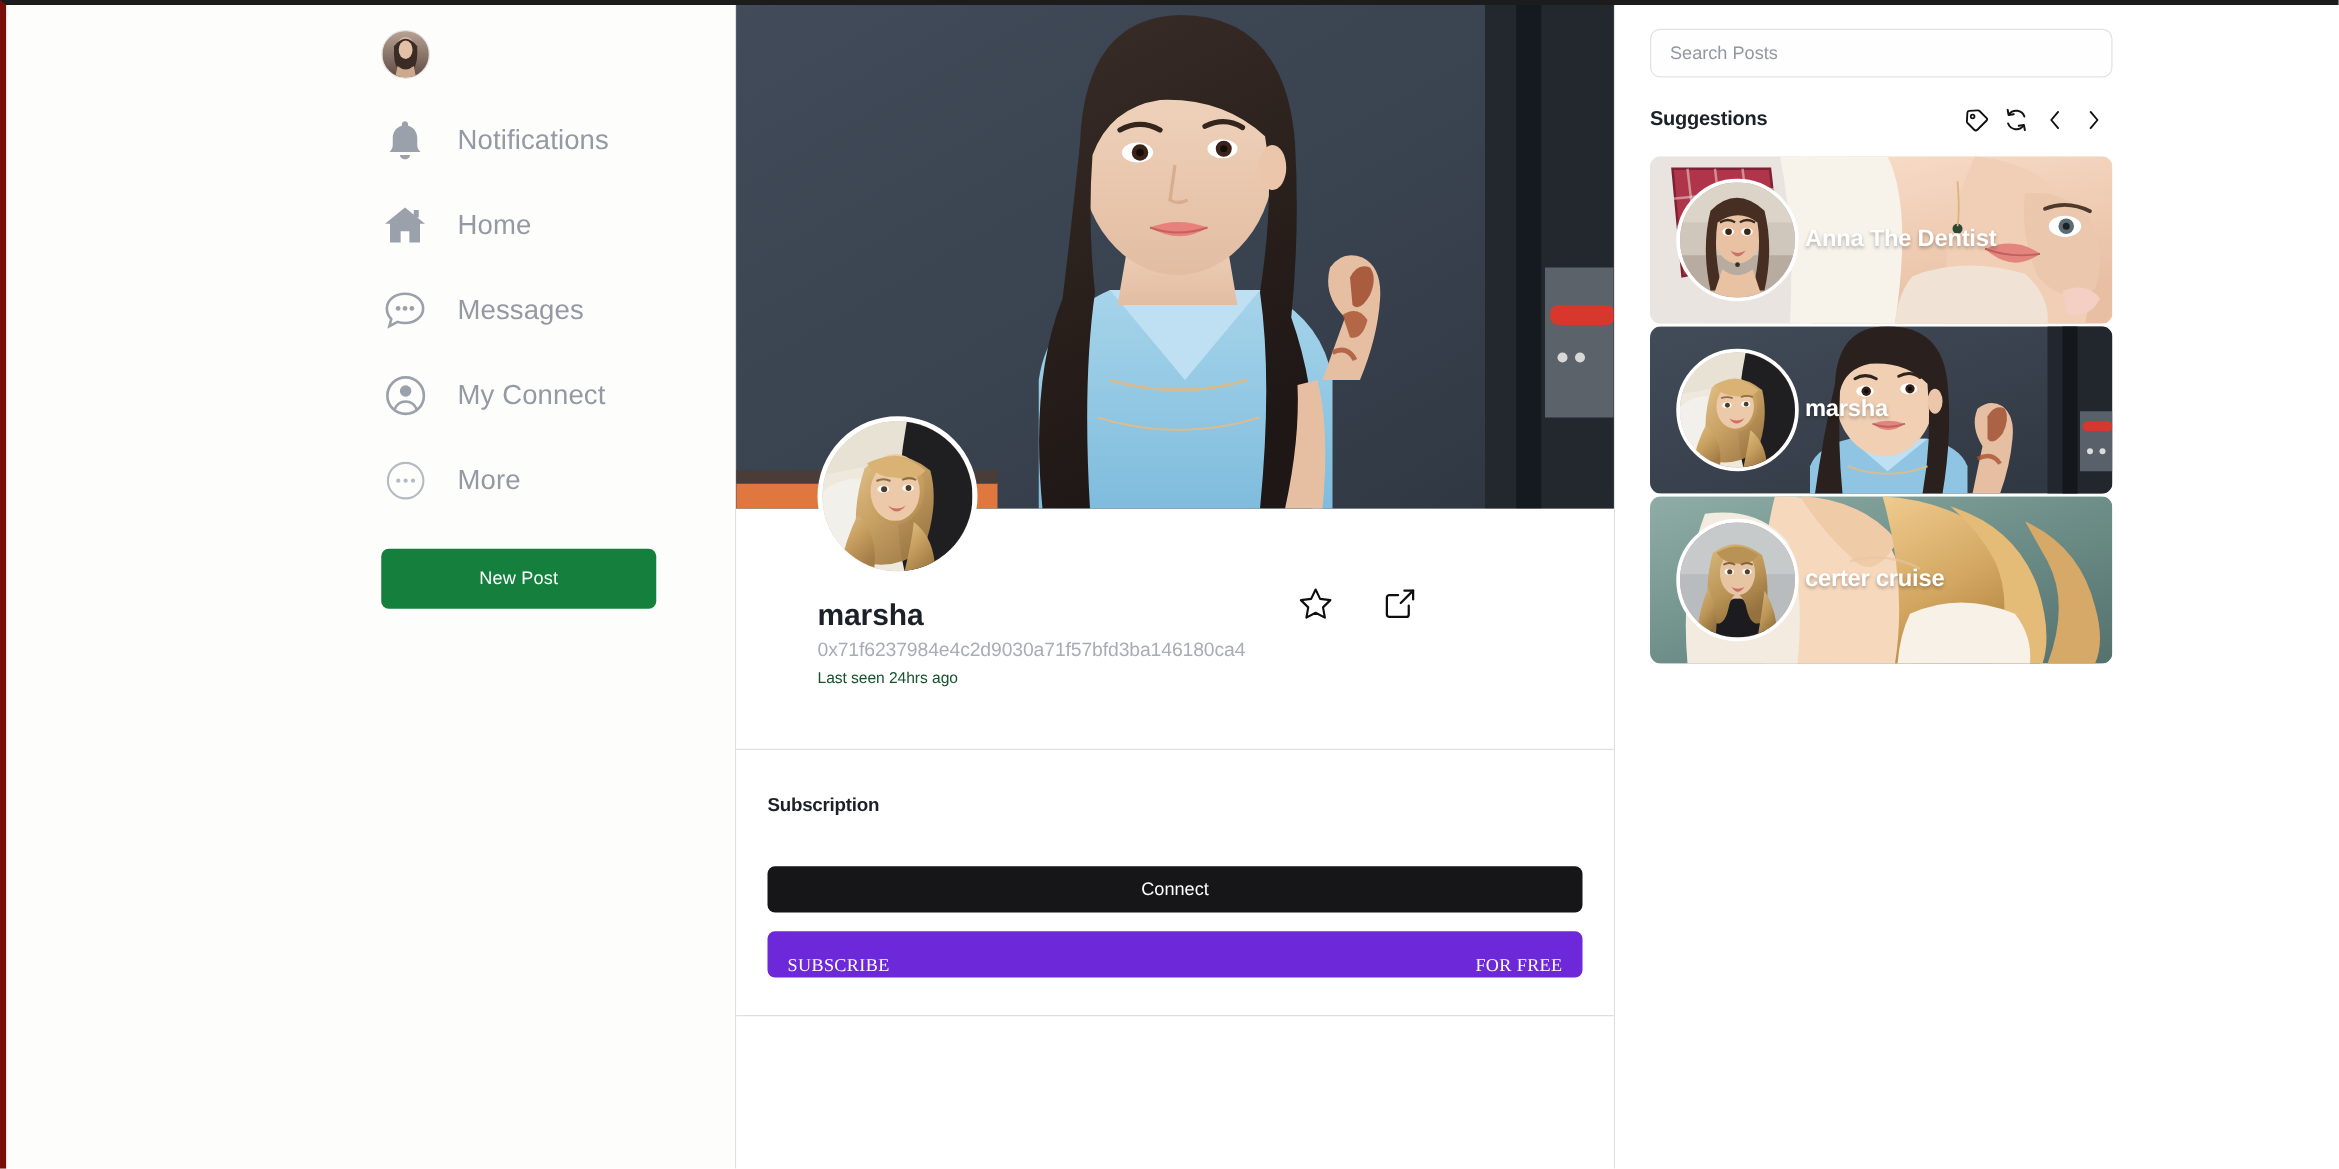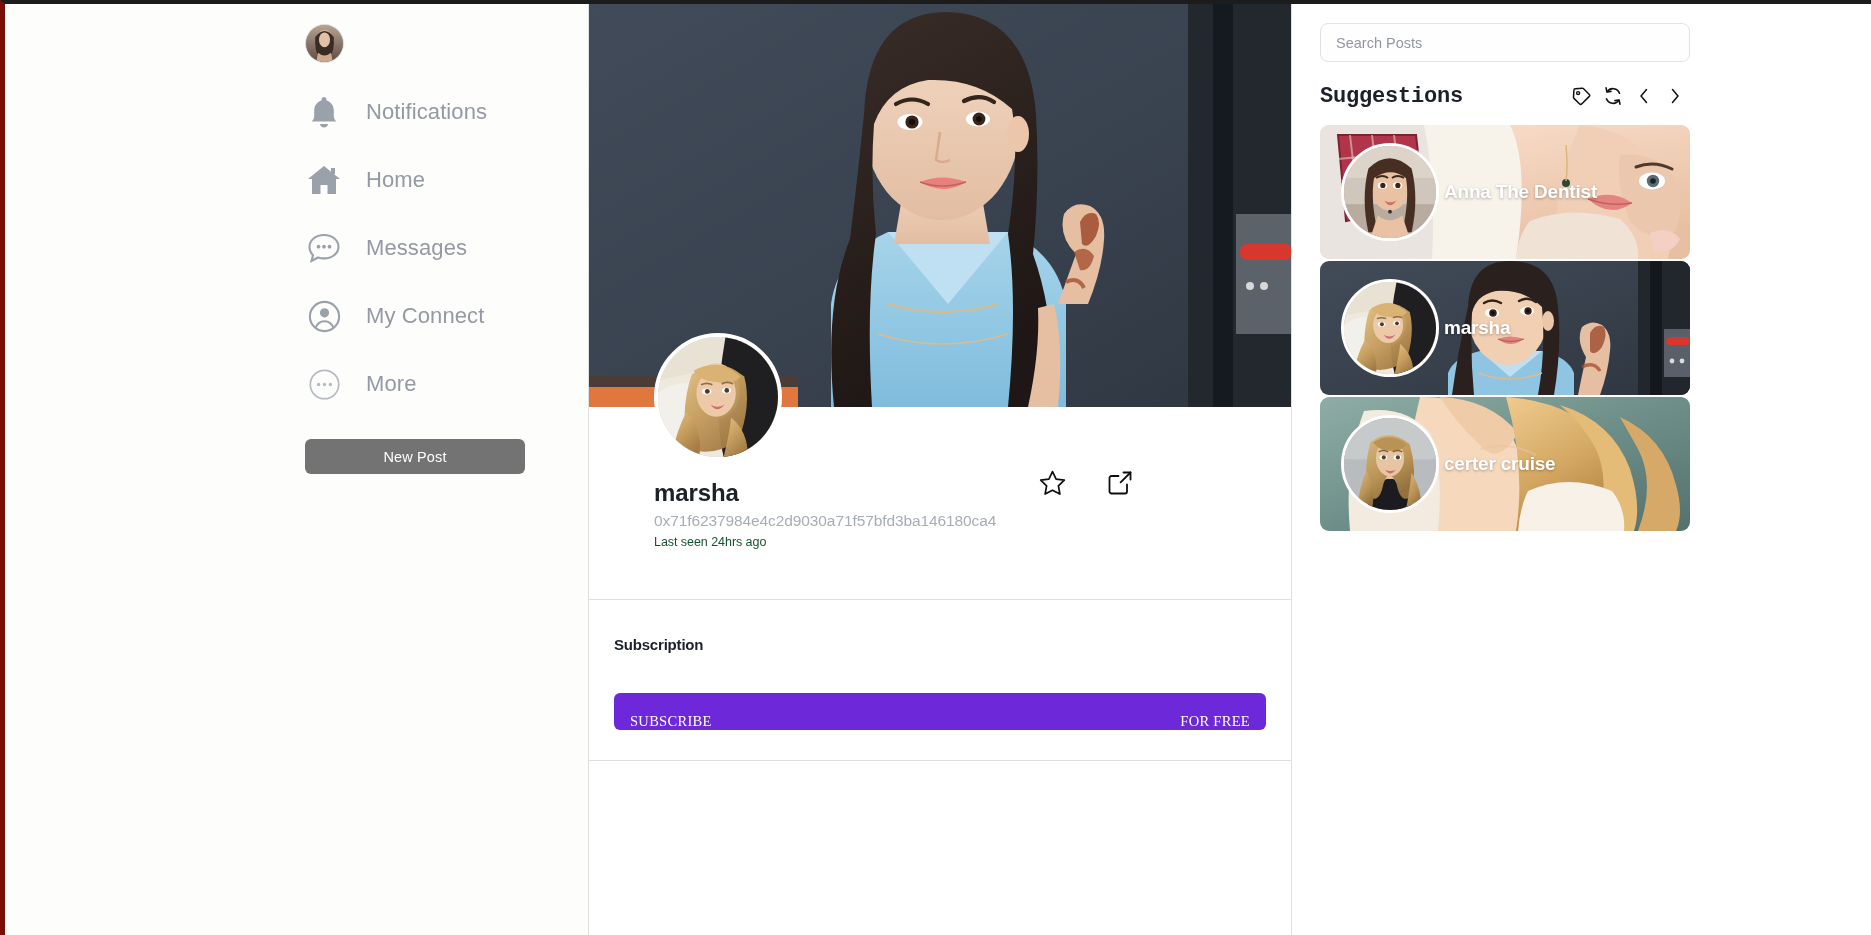--- a/index.html
+++ b/index.html
@@ -70,22 +70,22 @@
     margin-left: 23px;
     font-size: 22px;
     color: #9499a3;
     letter-spacing: 0.1px;
     white-space: nowrap;
   }
 
   #new-post-btn {
     margin-top: 10px;
     width: 220px;
-    height: 35px;
-    background: #737373;
+    height: 48px;
+    background: #15803d;
     color: #ffffff;
     border: none;
     border-radius: 6px;
     font-size: 14.5px;
     font-family: "Liberation Sans", sans-serif;
     cursor: pointer;
     letter-spacing: 0.15px;
   }
 
   
@@ -257,25 +257,24 @@
 
   #suggestions-header {
     position: absolute;
     left: 28px;
     top: 79px;
     width: 370px;
     display: flex;
     align-items: center;
   }
   #suggestions-title {
-    font-size: 22px;
+    font-size: 16px;
     font-weight: bold;
     color: #1b2029;
     letter-spacing: -0.2px;
-    font-family: Liberation Mono, monospace;
   }
   #suggestions-tools {
     margin-left: auto;
     display: flex;
     align-items: center;
     gap: 0px;
   }
   .tool-btn {
     width: 31px;
     height: 26px;
@@ -523,20 +522,21 @@
 
       <div id="profile-meta">
         <div id="display-name">marsha</div>
         <div id="wallet-address">0x71f6237984e4c2d9030a71f57bfd3ba146180ca4</div>
         <div id="last-seen">Last seen 24hrs ago</div>
       </div>
     </div>
 
     <section id="subscription-block">
       <div id="subscription-title">Subscription</div>
+      <button id="connect-btn">Connect</button>
       <button id="subscribe-row">
         <span>SUBSCRIBE</span>
         <span>FOR FREE</span>
       </button>
     </section>
 
     <div id="center-empty"></div>
   </main>
 
   <aside id="right">

